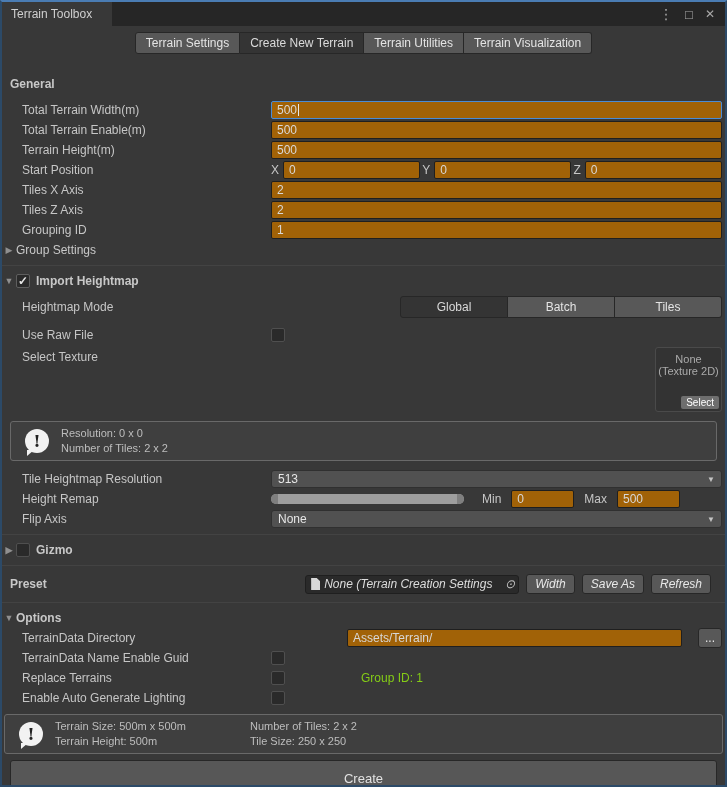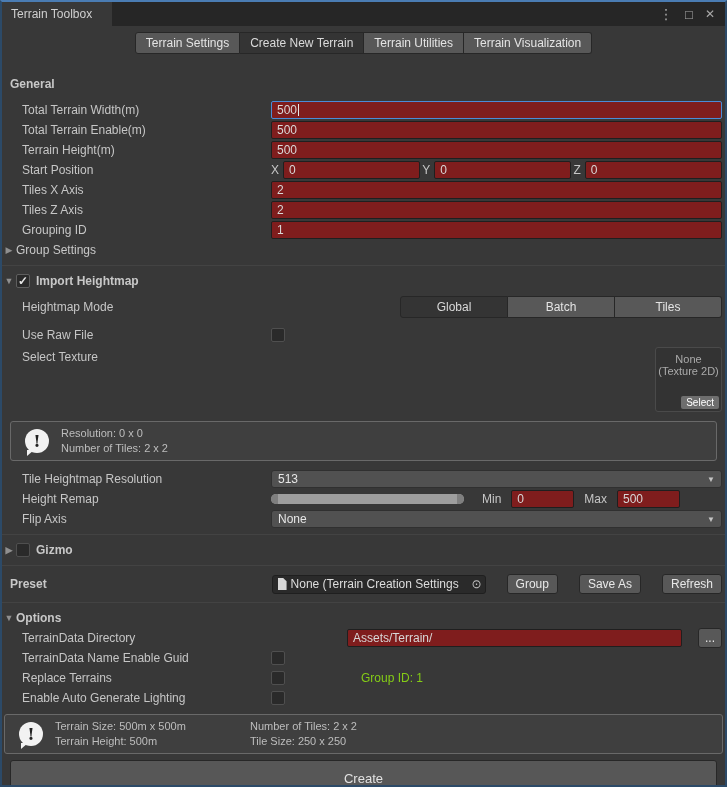--- a/index.html
+++ b/index.html
@@ -36,21 +36,21 @@
   .seg-btn:last-child { border-radius:0 3px 3px 0; }
   .seg-btn.selected { background:#343434; color:#DADADA; }
 
   
   .section-header { display:flex; align-items:center; height:20px; padding-left:8px; font-weight:bold; color:#C8C8C8; }
   .row { display:flex; align-items:center; height:20px; }
   .row .label { flex:none; width:269px; padding-left:20px; color:#C6C6C6; }
   .row .control { flex:1; display:flex; align-items:center; margin-right:3px; min-width:0; }
 
   .textfield {
-    flex:1; height:18px; background:#7f1d1d; border:1px solid #1F1F1F; border-radius:2px;
+    flex:1; height:18px; background:#a16207; border:1px solid #1F1F1F; border-radius:2px;
     color:#D8D8D8; display:flex; align-items:center; padding:0 5px; min-width:0;
   }
   .textfield.focused { border:1px solid #4A8CD8; }
   .caret { display:inline-block; width:1px; height:12px; background:#E8E8E8; margin-left:1px; }
   .label-highlight { color:#5C87C9; }
 
   .axis-label { color:#C6C6C6; margin:0 4px 0 2px; }
   .axis-label:first-child { margin-left:0; }
 
   .dropdown {
@@ -112,21 +112,21 @@
   .minmax-slider { position:relative; width:193px; height:10px; background:#9E9E9E; border-radius:5px; flex:none; cursor:pointer; }
   .minmax-slider .cap { position:absolute; top:0; width:7px; height:10px; background:#7F7F7F; }
   .minmax-slider .cap.left  { left:0; border-radius:5px 0 0 5px; }
   .minmax-slider .cap.right { right:0; border-radius:0 5px 5px 0; }
   .mm-label { color:#C6C6C6; flex:none; }
   .mm-field { flex:none; width:63px; height:18px; }
 
   
   .preset-row { height:26px; }
   .preset-row .plabel { flex:none; width:269px; padding-left:8px; font-weight:bold; color:#C8C8C8; }
-  .preset-controls { flex:1; display:flex; align-items:center; justify-content:flex-end; gap:21px; margin-right:3px; }
+  .preset-controls { flex:1; display:flex; align-items:center; justify-content:flex-end; gap:7px; margin-right:14px;font-style:italic; }
   .obj-field {
     width:214px; height:19px; background:#2A2A2A; border:1px solid #1F1F1F; border-radius:3px;
     display:flex; align-items:center; padding:0 3px; color:#DDDDDD; cursor:pointer; overflow:hidden;
   }
   .doc-icon {
     width:9px; height:12px; background:#D8D8D8; flex:none; margin:0 4px 0 2px;
     clip-path:polygon(0 0, 62% 0, 100% 28%, 100% 100%, 0 100%);
   }
   .obj-text { white-space:nowrap; overflow:hidden; flex:1; }
   .picker-dot { flex:none; color:#BFBFBF; font-size:12px; margin-left:2px; cursor:pointer; }
@@ -359,21 +359,21 @@
   <div class="divider"></div>
 
   <div class="row preset-row">
     <div class="plabel">Preset</div>
     <div class="preset-controls">
       <div class="obj-field">
         <span class="doc-icon"></span>
         <span class="obj-text">None (Terrain Creation Settings</span>
         <span class="picker-dot">⊙</span>
       </div>
-      <div class="push-btn">Group</div>
+      <div class="push-btn">Width</div>
       <div class="push-btn">Save As</div>
       <div class="push-btn">Refresh</div>
     </div>
   </div>
 
   <div class="divider"></div>
 
   <div class="row" style="font-weight:bold;">
     <span class="foldout-arrow">▼</span>
     <span>Options</span>

